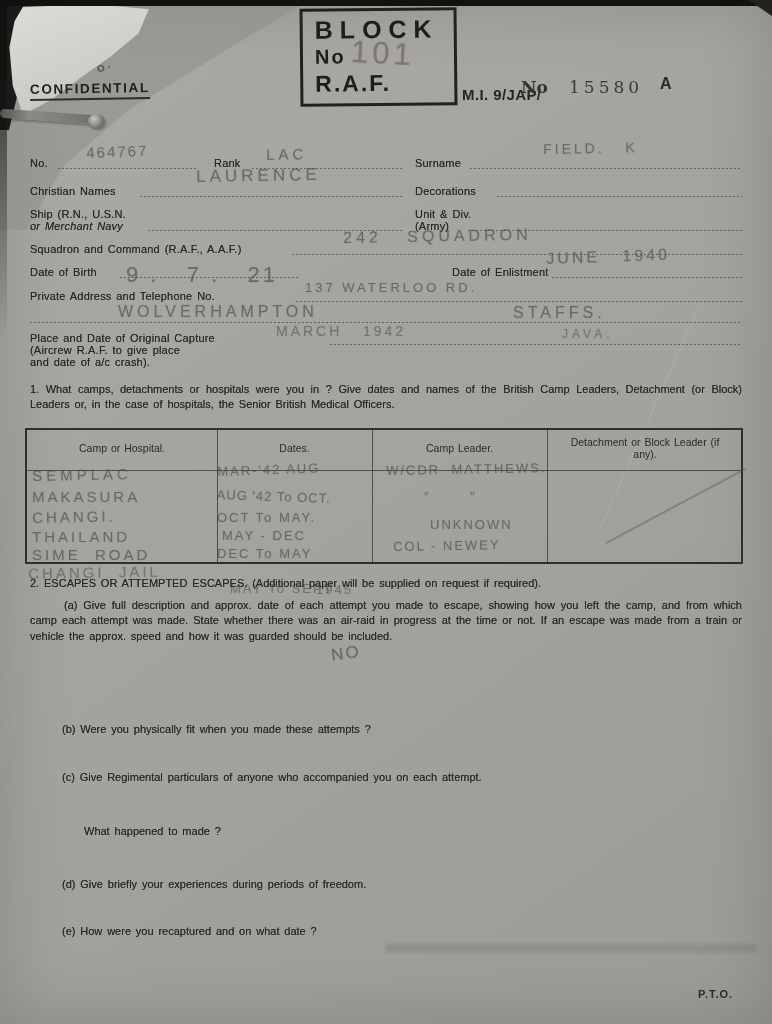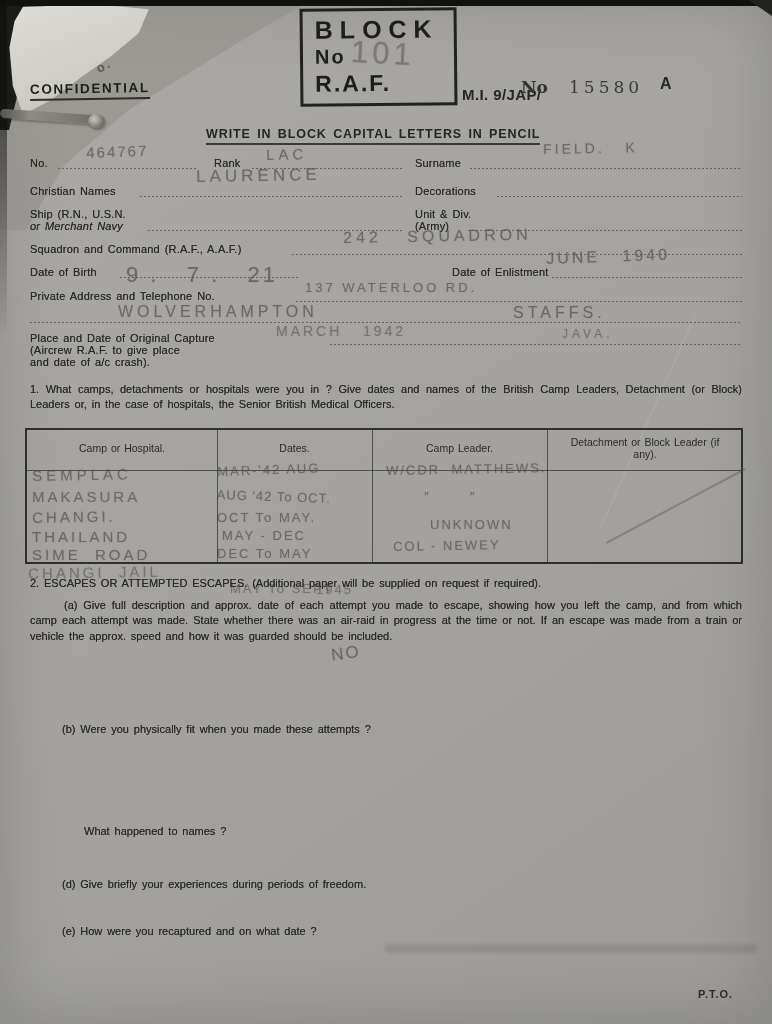--- a/index.html
+++ b/index.html
@@ -84,21 +84,20 @@
     <div class="stamp-l2">No</div>
     <div class="stamp-l3">R.A.F.</div>
   </div>
   <div class="hw" style="left:352px;top:34px;font-size:31px;letter-spacing:4px;transform:rotate(3deg);color:rgba(120,115,108,0.75);">101</div>
 
   <div class="abs mi9">M.I. 9/JAP/</div>
   <div class="abs regno-label">No</div>
   <div class="abs regno">15580</div>
   <div class="abs reg-suffix">A</div>
 
-  <div class="abs heading">WRITE IN BLOCK CAPITAL LETTERS IN PENCIL</div>
 
   <div class="abs lbl" style="left:30px;top:157px;">No.</div>
   <div class="abs lbl" style="left:214px;top:157px;">Rank</div>
   <div class="abs lbl" style="left:415px;top:157px;">Surname</div>
   <div class="abs lbl" style="left:30px;top:185px;">Christian Names</div>
   <div class="abs lbl" style="left:415px;top:185px;">Decorations</div>
   <div class="abs lbl" style="left:30px;top:208px;">Ship (R.N., U.S.N.</div>
   <div class="abs lbl" style="left:30px;top:220px;font-style:italic;">or Merchant Navy</div>
   <div class="abs lbl" style="left:415px;top:208px;">Unit &amp; Div.</div>
   <div class="abs lbl" style="left:415px;top:220px;">(Army)</div>
@@ -156,21 +155,22 @@
   <div class="hw" style="left:424px;top:489px;font-size:13px;letter-spacing:2px;">″       ″</div>
   <div class="hw" style="left:430px;top:517px;font-size:13px;letter-spacing:2px;">UNKNOWN</div>
   <div class="hw" style="left:393px;top:539px;font-size:13px;letter-spacing:2px;transform:rotate(-1deg);">COL - NEWEY</div>
   <div class="abs stray-line"></div>
 
   <div class="abs para" style="left:30px;top:576px;width:712px;font-weight:normal;">2.   ESCAPES OR ATTEMPTED ESCAPES.   (Additional paper will be supplied on request if required).</div>
   <div class="abs para" style="left:30px;top:598px;width:712px;text-indent:34px;">(a)   Give full description and approx. date of each attempt you made to escape, showing how you left the camp,  and from which camp each attempt was made.   State whether there was an air-raid in progress at the time or not.   If an escape was made from a train or vehicle the approx. speed and how it was guarded should be included.</div>
   <div class="hw" style="left:330px;top:646px;font-size:17px;letter-spacing:2px;transform:rotate(-8deg);">NO</div>
 
   <div class="abs para" style="left:62px;top:722px;width:680px;">(b)   Were you physically fit when you made these attempts ?</div>
-  <div class="abs para" style="left:84px;top:824px;width:650px;">What happened to names ?</div>
+  <div class="abs para" style="left:62px;top:770px;width:680px;">(c)   Give Regimental particulars of anyone who accompanied you on each attempt.</div>
+  <div class="abs para" style="left:84px;top:824px;width:650px;">What happened to made ?</div>
   <div class="abs para" style="left:62px;top:877px;width:680px;">(d)   Give briefly your experiences during periods of freedom.</div>
   <div class="abs para" style="left:62px;top:924px;width:680px;">(e)   How were you recaptured and on what date ?</div>
 
   <div class="abs pto" style="left:698px;top:988px;">P.T.O.</div>
 
   <div class="hw" style="left:86px;top:144px;font-size:15px;letter-spacing:2px;transform:rotate(-2deg);">464767</div>
   <div class="hw" style="left:266px;top:146px;font-size:15px;letter-spacing:4px;transform:rotate(-1deg);">LAC</div>
   <div class="hw" style="left:543px;top:141px;font-size:14px;letter-spacing:3px;transform:rotate(-1deg);">FIELD.   K</div>
   <div class="hw" style="left:196px;top:167px;font-size:17px;letter-spacing:4px;transform:rotate(-1deg);">LAURENCE</div>
   <div class="hw" style="left:343px;top:229px;font-size:16px;letter-spacing:4px;transform:rotate(-1deg);">242   SQUADRON</div>

